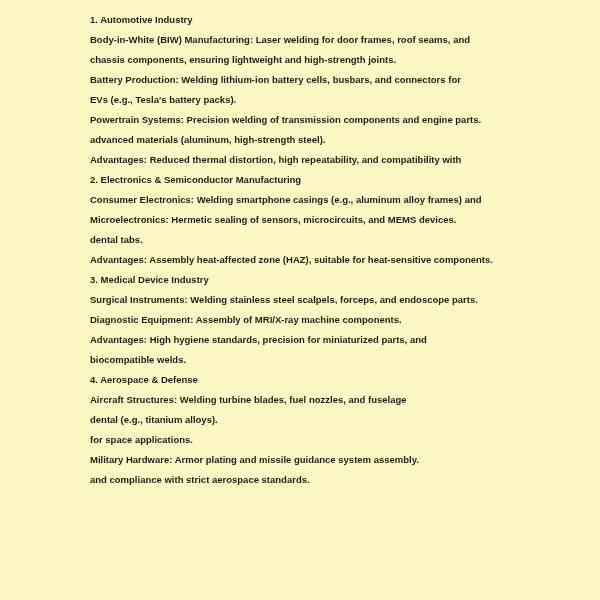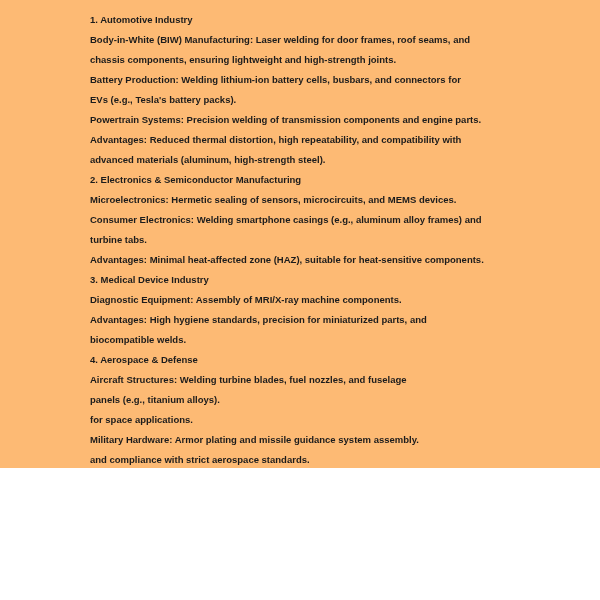--- a/index.html
+++ b/index.html
@@ -12,22 +12,22 @@
     height: 600px;
     overflow: hidden;
     position: relative;
     font-family: "Liberation Sans", sans-serif;
   }
   .doc-page {
     position: absolute;
     left: 0;
     top: 0;
     width: 600px;
-    height: 468px;
-    background: #fdba74;
+    height: 600px;
+    background: #fef9c3;
   }
   .doc-body {
     position: absolute;
     left: 90px;
     top: 10px;
     width: 470px;
   }
   .doc-line {
     height: 20px;
     line-height: 20px;
@@ -42,31 +42,32 @@
 <body>
 
 <div class="doc-page">
   <div class="doc-body">
       <div class="doc-line">1. Automotive Industry</div>
       <div class="doc-line">Body-in-White (BIW) Manufacturing: Laser welding for door frames, roof seams, and</div>
       <div class="doc-line">chassis components, ensuring lightweight and high-strength joints.</div>
       <div class="doc-line">Battery Production: Welding lithium-ion battery cells, busbars, and connectors for</div>
       <div class="doc-line">EVs (e.g., Tesla's battery packs).</div>
       <div class="doc-line">Powertrain Systems: Precision welding of transmission components and engine parts.</div>
+      <div class="doc-line">advanced materials (aluminum, high-strength steel).</div>
       <div class="doc-line">Advantages: Reduced thermal distortion, high repeatability, and compatibility with</div>
-      <div class="doc-line">advanced materials (aluminum, high-strength steel).</div>
       <div class="doc-line">2. Electronics &amp; Semiconductor Manufacturing</div>
+      <div class="doc-line">Consumer Electronics: Welding smartphone casings (e.g., aluminum alloy frames) and</div>
       <div class="doc-line">Microelectronics: Hermetic sealing of sensors, microcircuits, and MEMS devices.</div>
-      <div class="doc-line">Consumer Electronics: Welding smartphone casings (e.g., aluminum alloy frames) and</div>
-      <div class="doc-line">turbine tabs.</div>
-      <div class="doc-line">Advantages: Minimal heat-affected zone (HAZ), suitable for heat-sensitive components.</div>
+      <div class="doc-line">dental tabs.</div>
+      <div class="doc-line">Advantages: Assembly heat-affected zone (HAZ), suitable for heat-sensitive components.</div>
       <div class="doc-line">3. Medical Device Industry</div>
+      <div class="doc-line">Surgical Instruments: Welding stainless steel scalpels, forceps, and endoscope parts.</div>
       <div class="doc-line">Diagnostic Equipment: Assembly of MRI/X-ray machine components.</div>
       <div class="doc-line">Advantages: High hygiene standards, precision for miniaturized parts, and</div>
       <div class="doc-line">biocompatible welds.</div>
       <div class="doc-line">4. Aerospace &amp; Defense</div>
       <div class="doc-line">Aircraft Structures: Welding turbine blades, fuel nozzles, and fuselage</div>
-      <div class="doc-line">panels (e.g., titanium alloys).</div>
+      <div class="doc-line">dental (e.g., titanium alloys).</div>
       <div class="doc-line">for space applications.</div>
       <div class="doc-line">Military Hardware: Armor plating and missile guidance system assembly.</div>
       <div class="doc-line">and compliance with strict aerospace standards.</div>
     </div>
 </div>
 
 </body></html>

